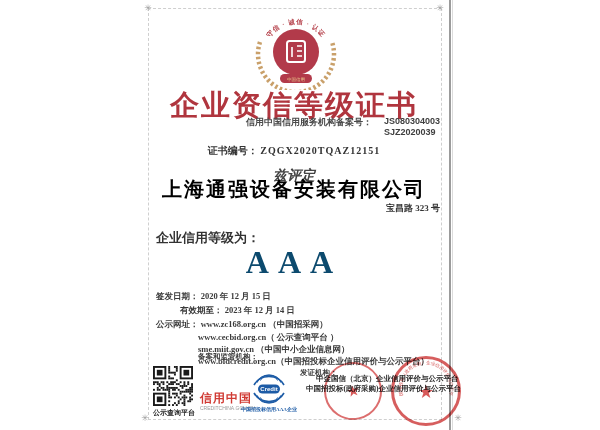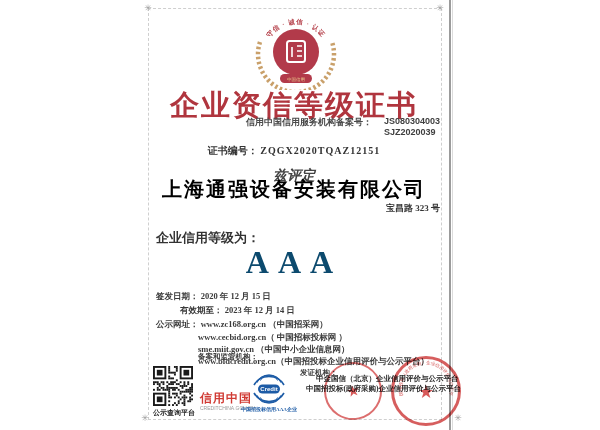--- a/index.html
+++ b/index.html
@@ -117,21 +117,21 @@
     </div>
     <div class="info-line" style="left:8px;top:297px;margin-left:24px;">
       <span>有效期至：</span>
       <span>2023 年 12 月 14 日</span>
     </div>
     <div class="info-line" style="left:8px;top:311px;">
       <span>公示网址：</span>
       <span>www.zc168.org.cn （中国招采网）</span>
     </div>
     <div class="info-line" style="left:50px;top:324px;">
-      <span>www.cecbid.org.cn（ 中国招标投标网 ）</span>
+      <span>www.cecbid.org.cn（ 公示查询平台 ）</span>
     </div>
     <div class="info-line" style="left:50px;top:348px;">
       <span>www.bidcredit.org.cn（中国招投标企业信用评价与公示平台）</span>
     </div>
     <div class="info-line" style="left:50px;top:336px;">
       <span>sme.miit.gov.cn （中国中小企业信息网）</span>
     </div>
 
     <div class="qr"><svg width="40" height="40" viewBox="0 0 42 42">
           <rect x="16" y="0" width="2" height="2" fill="#1a1a1a"></rect>

